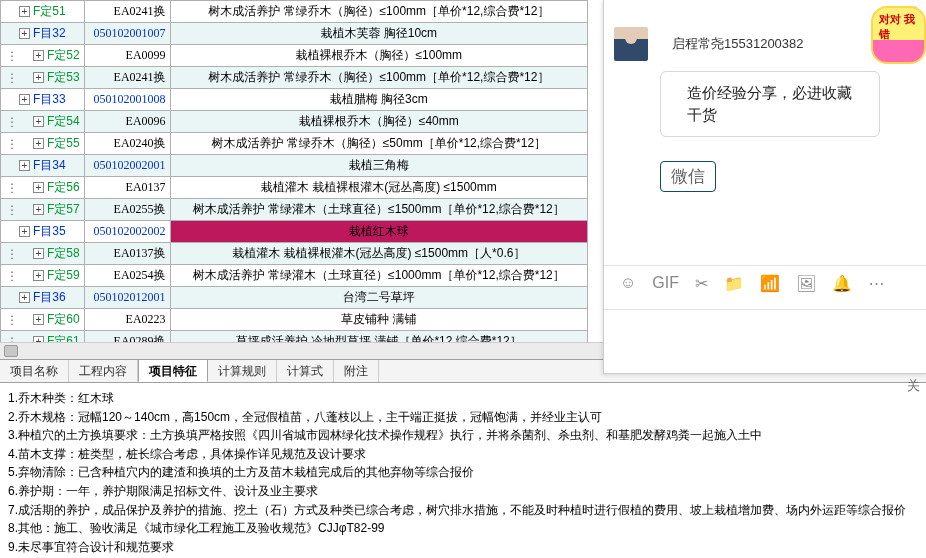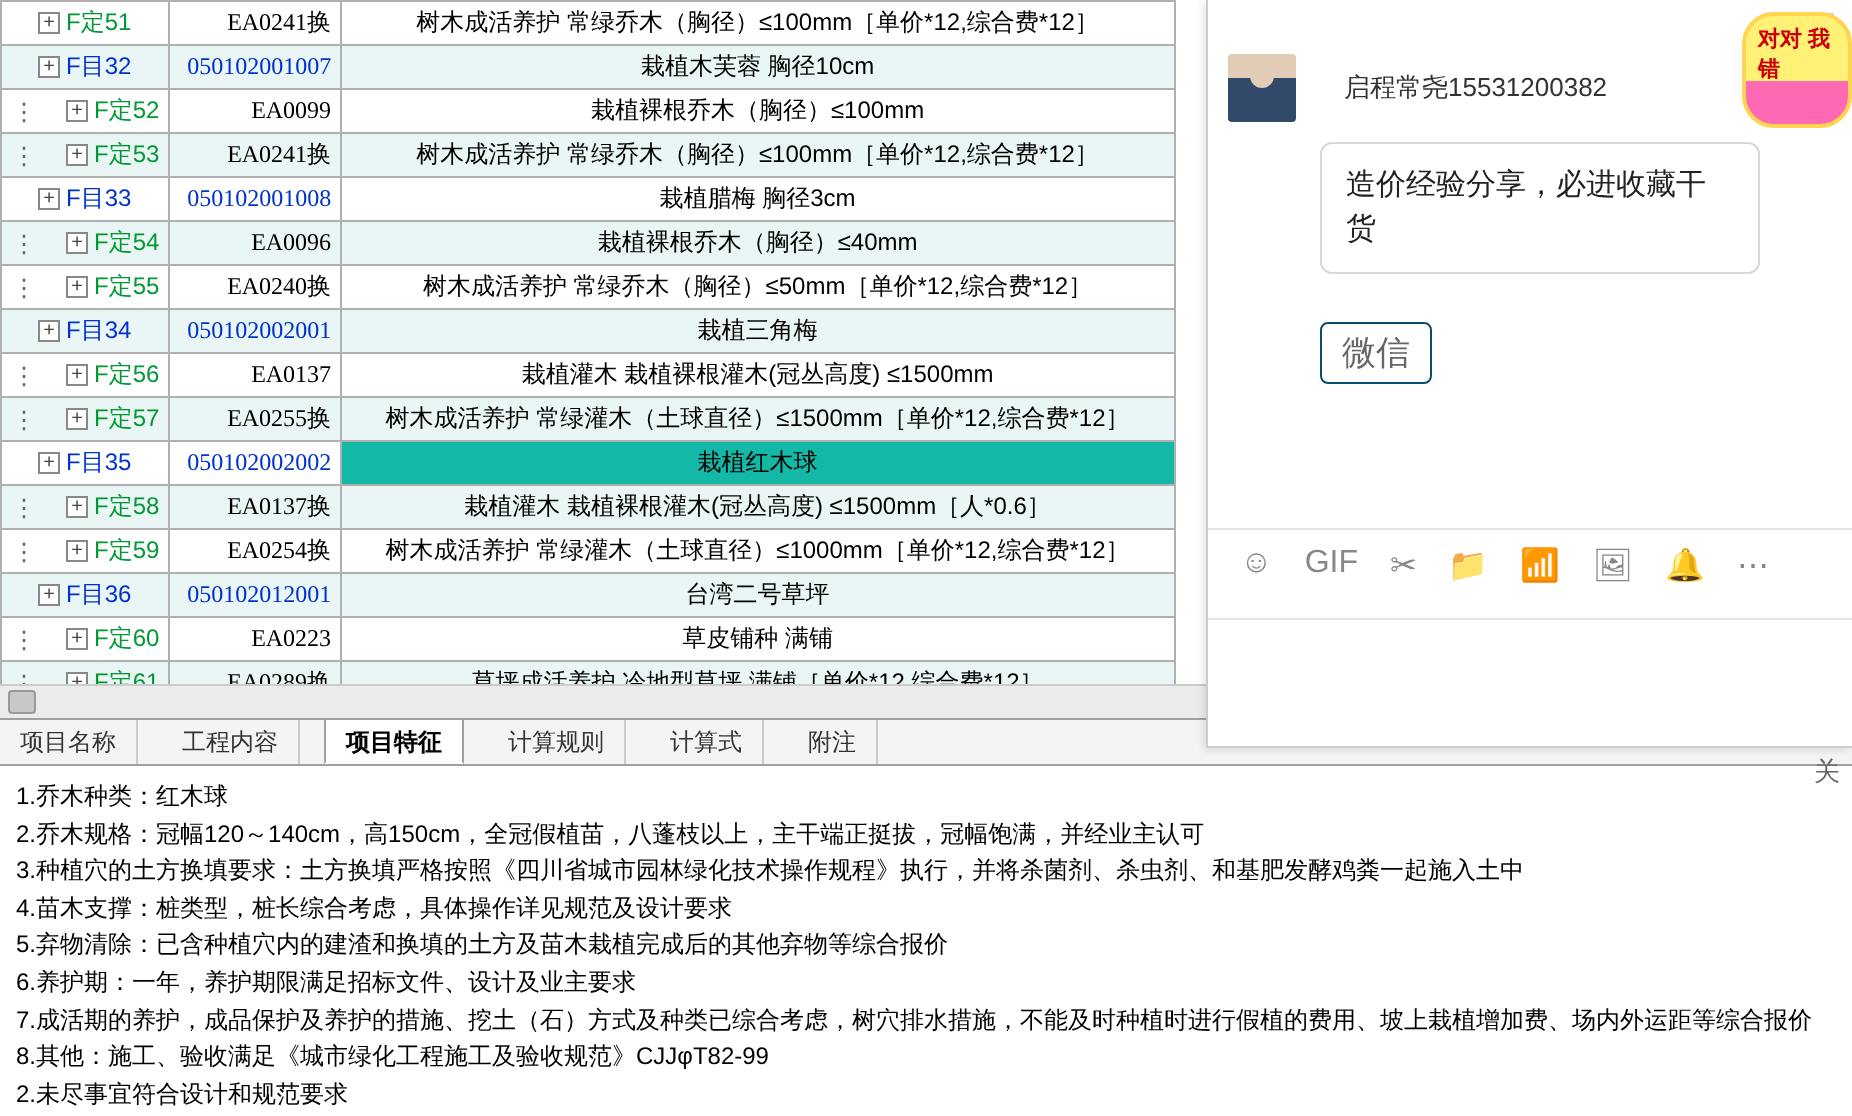--- a/index.html
+++ b/index.html
@@ -1,43 +1,43 @@
 <!DOCTYPE html>
 <html><head>
 <meta charset="utf-8">
 <style>
 * { box-sizing: border-box; margin: 0; padding: 0; }
 body { font-family: "Microsoft YaHei", SimSun, Arial, sans-serif; font-size: 12px; color: #000; background: #fff; width: 926px; height: 558px; overflow: hidden; position: relative; }
 .main-table { width: 588px; border-collapse: collapse; }
 .main-table td { border: 1px solid #b0b0b0; padding: 2px 4px; white-space: nowrap; overflow: hidden; height: 18px; background: #fff; }
 .main-table tr.alt td { background: #eaf5f5; }
-.main-table tr.selected td.cell-desc { background: #14b8a6; }
+.main-table tr.selected td.cell-desc { background: #be185d; }
 .col-tree { width: 84px; text-align: left; }
 .col-code { width: 85px; text-align: right; font-family: Liberation Serif, serif; }
 .col-desc { width: 416px; text-align: center; }
 .tree-cell { display: flex; align-items: center; }
 .tree-ind { display: inline-block; width: 14px; text-align: center; color: #666; }
 .tree-exp { display: inline-block; width: 11px; height: 11px; border: 1px solid #888; text-align: center; line-height: 9px; font-size: 10px; color: #444; margin-right: 3px; background: #fff; }
 .f-green { color: #009933; }
 .f-blue { color: #0033cc; }
 .f-black { color: #000; }
 .scroll-area { height: 342px; overflow: hidden; position: relative; }
 .hscroll { height: 17px; background: #ececec; border-top: 1px solid #ccc; width: 100%; position: relative; }
 .hscroll-thumb { position: absolute; left: 4px; top: 2px; width: 14px; height: 12px; background: #c8c8c8; border: 1px solid #999; border-radius: 2px; }
-.tabs { display: flex; border-top: 1px solid #a0a0a0; border-bottom: 1px solid #a0a0a0; background: #f4f4f4; height: 24px; gap: 12px; }
+.tabs { display: flex; border-top: 1px solid #a0a0a0; border-bottom: 1px solid #a0a0a0; background: #f4f4f4; height: 24px; }
 .tab { padding: 3px 10px; border-right: 1px solid #ccc; cursor: pointer; color: #333; }
 .tab.active { background: #fff; border: 1px solid #a0a0a0; border-bottom: 1px solid #fff; margin-top: -1px; color: #000; font-weight: bold; }
 .detail { padding: 6px 8px; line-height: 1.55; font-size: 12px; }
 .chat-panel { position: absolute; right: 0; top: 0; width: 323px; height: 374px; background: #fff; border-left: 1px solid #ccc; border-bottom: 1px solid #ccc; box-shadow: -1px 1px 4px rgba(0,0,0,0.12); }
 .chat-top { padding: 4px 8px 0 8px; font-size: 12px; color: #aaa; display:flex; justify-content:flex-end; }
 .chat-head { display: flex; align-items: center; padding: 6px 10px 4px 10px; gap: 24px; }
 .avatar { width: 34px; height: 34px; border-radius: 2px; background: linear-gradient(#e2ccb7 35%, #314a6a 35%); position: relative; }
 .avatar::after{content:""; position:absolute; left:11px; top:5px; width:12px; height:12px; background:#e2ccb7; border-radius:50%;}
 .chat-name { font-size: 13px; color: #333; }
-.chat-msg { margin: 6px 12px 6px 56px; padding: 10px 12px; border: 1px solid #d8d8d8; border-radius: 6px; font-size: 15px; line-height: 1.45; color: #222; max-width: 220px; }
+.chat-msg { margin: 6px 12px 6px 56px; padding: 10px 26px; border: 1px solid #d8d8d8; border-radius: 6px; font-size: 15px; line-height: 1.45; color: #222; max-width: 220px; }
 .wechat-tag { margin: 18px 12px 0 56px; display: inline-block; border: 1px solid #0c4a6e; border-radius: 4px; padding: 3px 10px; font-size: 17px; color: #666; background:#fff; }
 .chat-tools { position: absolute; bottom: 72px; left: 0; right: 0; display: flex; gap: 16px; padding: 8px 16px; border-top: 1px solid #e4e4e4; color: #888; }
 .chat-tools span { font-size: 16px; cursor: pointer; }
 .chat-input { position: absolute; bottom: 0; left: 0; right: 0; height: 64px; border-top: 1px solid #e4e4e4; }
 .sticker { position: absolute; right: 0; top: 6px; width: 55px; height: 58px; background: linear-gradient(#fff176 60%, #ff69b4 60%); border: 2px solid #ffd54f; border-radius: 16px; }
 .sticker-txt{position:absolute; top:4px; left:6px; font-size:11px; color:#cc0000; font-weight:bold;}
 .chat-close { position: absolute; right: 6px; bottom: -22px; font-size: 13px; color: #666; }
 </style>
 </head>
 <body>
@@ -248,21 +248,21 @@
   </div>
 <div class="detail" id="detail">
     <div>1.乔木种类：红木球</div>
     <div>2.乔木规格：冠幅120～140cm，高150cm，全冠假植苗，八蓬枝以上，主干端正挺拔，冠幅饱满，并经业主认可</div>
     <div>3.种植穴的土方换填要求：土方换填严格按照《四川省城市园林绿化技术操作规程》执行，并将杀菌剂、杀虫剂、和基肥发酵鸡粪一起施入土中</div>
     <div>4.苗木支撑：桩类型，桩长综合考虑，具体操作详见规范及设计要求</div>
     <div>5.弃物清除：已含种植穴内的建渣和换填的土方及苗木栽植完成后的其他弃物等综合报价</div>
     <div>6.养护期：一年，养护期限满足招标文件、设计及业主要求</div>
     <div>7.成活期的养护，成品保护及养护的措施、挖土（石）方式及种类已综合考虑，树穴排水措施，不能及时种植时进行假植的费用、坡上栽植增加费、场内外运距等综合报价</div>
     <div>8.其他：施工、验收满足《城市绿化工程施工及验收规范》CJJφT82-99</div>
-    <div>2.未尽事宜符合设计和规范要求</div>
+    <div>9.未尽事宜符合设计和规范要求</div>
   </div>
 
 <div class="chat-panel">
   <div class="chat-top">
       <span>撤回</span>
     </div>
   <div class="chat-head">
     <div class="avatar"></div>
     <div class="chat-name">启程常尧15531200382</div>
   </div>

